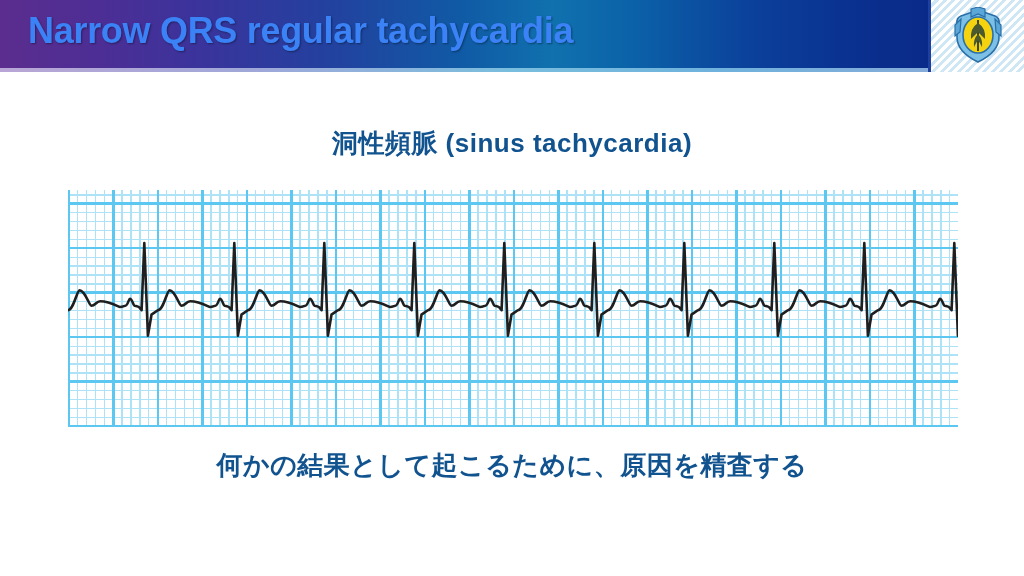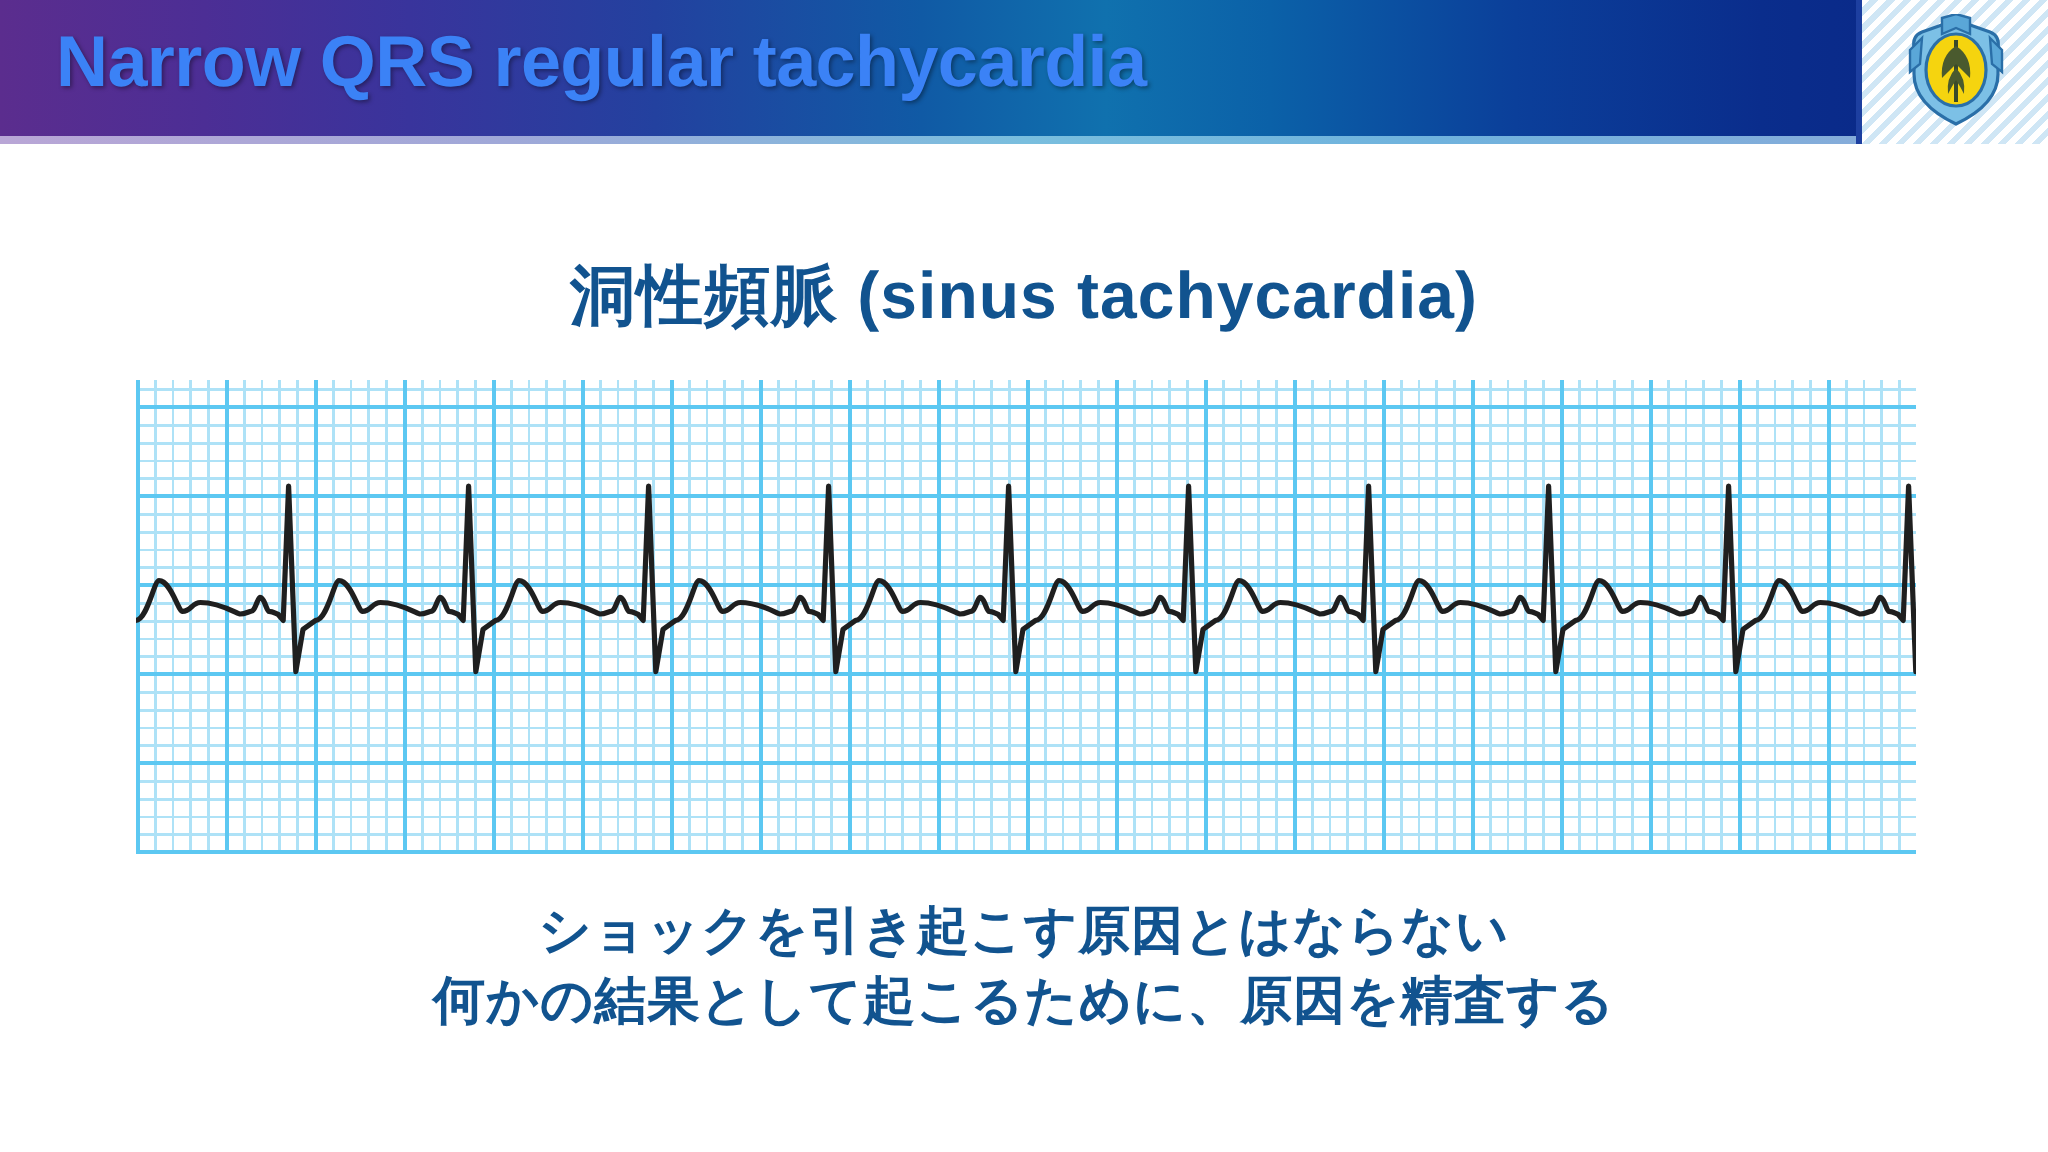--- a/index.html
+++ b/index.html
@@ -83,21 +83,21 @@
     transform: translate(-50%, -50%);
   }
 
   
   .subtitle {
     position: absolute;
     left: 0;
     top: 126px;
     width: 1024px;
     text-align: center;
-    font-size: 33px;
+    font-size: 26px;
     font-weight: bold;
     color: #11538f;
     letter-spacing: 0.5px;
   }
 
   
   .ecg-wrap {
     position: absolute;
     left: 68px;
     top: 190px;
@@ -170,15 +170,14 @@
 
 <div class="ecg-wrap">
   <div class="ecg-grid-minor"></div>
   <div class="ecg-grid-major"></div>
   <svg class="ecg-trace" width="890" height="237" viewBox="0 0 890 237">
     <path id="ecg-path" fill="none" stroke="#1f1f1f" stroke-width="2.6" stroke-linejoin="round" stroke-linecap="round" d="M -38.00 117.00 C -35.30 117.00 -33.59 115.72 -32.60 115.72 C -30.35 115.72 -29.09 108.68 -28.10 108.68 C -25.85 108.68 -24.59 115.72 -23.60 115.72 C -21.35 115.72 -19.69 117.00 -19.10 117.00 L -16.40 120.20 L -13.70 53.00 L -10.10 145.80 L -6.50 124.68 L -0.20 120.20 C 5.65 120.20 8.93 100.36 11.50 100.36 C 17.35 100.36 21.22 115.72 23.20 115.72 C 27.70 115.72 27.84 111.24 32.20 111.24 C 42.10 111.24 50.81 117.00 52.00 117.00 C 54.70 117.00 56.41 115.72 57.40 115.72 C 59.65 115.72 60.91 108.68 61.90 108.68 C 64.15 108.68 65.41 115.72 66.40 115.72 C 68.65 115.72 70.31 117.00 70.90 117.00 L 73.60 120.20 L 76.30 53.00 L 79.90 145.80 L 83.50 124.68 L 89.80 120.20 C 95.65 120.20 98.93 100.36 101.50 100.36 C 107.35 100.36 111.22 115.72 113.20 115.72 C 117.70 115.72 117.84 111.24 122.20 111.24 C 132.10 111.24 140.81 117.00 142.00 117.00 C 144.70 117.00 146.41 115.72 147.40 115.72 C 149.65 115.72 150.91 108.68 151.90 108.68 C 154.15 108.68 155.41 115.72 156.40 115.72 C 158.65 115.72 160.31 117.00 160.90 117.00 L 163.60 120.20 L 166.30 53.00 L 169.90 145.80 L 173.50 124.68 L 179.80 120.20 C 185.65 120.20 188.93 100.36 191.50 100.36 C 197.35 100.36 201.22 115.72 203.20 115.72 C 207.70 115.72 207.84 111.24 212.20 111.24 C 222.10 111.24 230.81 117.00 232.00 117.00 C 234.70 117.00 236.41 115.72 237.40 115.72 C 239.65 115.72 240.91 108.68 241.90 108.68 C 244.15 108.68 245.41 115.72 246.40 115.72 C 248.65 115.72 250.31 117.00 250.90 117.00 L 253.60 120.20 L 256.30 53.00 L 259.90 145.80 L 263.50 124.68 L 269.80 120.20 C 275.65 120.20 278.93 100.36 281.50 100.36 C 287.35 100.36 291.22 115.72 293.20 115.72 C 297.70 115.72 297.84 111.24 302.20 111.24 C 312.10 111.24 320.81 117.00 322.00 117.00 C 324.70 117.00 326.41 115.72 327.40 115.72 C 329.65 115.72 330.91 108.68 331.90 108.68 C 334.15 108.68 335.41 115.72 336.40 115.72 C 338.65 115.72 340.31 117.00 340.90 117.00 L 343.60 120.20 L 346.30 53.00 L 349.90 145.80 L 353.50 124.68 L 359.80 120.20 C 365.65 120.20 368.93 100.36 371.50 100.36 C 377.35 100.36 381.22 115.72 383.20 115.72 C 387.70 115.72 387.84 111.24 392.20 111.24 C 402.10 111.24 410.81 117.00 412.00 117.00 C 414.70 117.00 416.41 115.72 417.40 115.72 C 419.65 115.72 420.91 108.68 421.90 108.68 C 424.15 108.68 425.41 115.72 426.40 115.72 C 428.65 115.72 430.31 117.00 430.90 117.00 L 433.60 120.20 L 436.30 53.00 L 439.90 145.80 L 443.50 124.68 L 449.80 120.20 C 455.65 120.20 458.93 100.36 461.50 100.36 C 467.35 100.36 471.22 115.72 473.20 115.72 C 477.70 115.72 477.84 111.24 482.20 111.24 C 492.10 111.24 500.81 117.00 502.00 117.00 C 504.70 117.00 506.41 115.72 507.40 115.72 C 509.65 115.72 510.91 108.68 511.90 108.68 C 514.15 108.68 515.41 115.72 516.40 115.72 C 518.65 115.72 520.31 117.00 520.90 117.00 L 523.60 120.20 L 526.30 53.00 L 529.90 145.80 L 533.50 124.68 L 539.80 120.20 C 545.65 120.20 548.93 100.36 551.50 100.36 C 557.35 100.36 561.22 115.72 563.20 115.72 C 567.70 115.72 567.84 111.24 572.20 111.24 C 582.10 111.24 590.81 117.00 592.00 117.00 C 594.70 117.00 596.41 115.72 597.40 115.72 C 599.65 115.72 600.91 108.68 601.90 108.68 C 604.15 108.68 605.41 115.72 606.40 115.72 C 608.65 115.72 610.31 117.00 610.90 117.00 L 613.60 120.20 L 616.30 53.00 L 619.90 145.80 L 623.50 124.68 L 629.80 120.20 C 635.65 120.20 638.93 100.36 641.50 100.36 C 647.35 100.36 651.22 115.72 653.20 115.72 C 657.70 115.72 657.84 111.24 662.20 111.24 C 672.10 111.24 680.81 117.00 682.00 117.00 C 684.70 117.00 686.41 115.72 687.40 115.72 C 689.65 115.72 690.91 108.68 691.90 108.68 C 694.15 108.68 695.41 115.72 696.40 115.72 C 698.65 115.72 700.31 117.00 700.90 117.00 L 703.60 120.20 L 706.30 53.00 L 709.90 145.80 L 713.50 124.68 L 719.80 120.20 C 725.65 120.20 728.93 100.36 731.50 100.36 C 737.35 100.36 741.22 115.72 743.20 115.72 C 747.70 115.72 747.84 111.24 752.20 111.24 C 762.10 111.24 770.81 117.00 772.00 117.00 C 774.70 117.00 776.41 115.72 777.40 115.72 C 779.65 115.72 780.91 108.68 781.90 108.68 C 784.15 108.68 785.41 115.72 786.40 115.72 C 788.65 115.72 790.31 117.00 790.90 117.00 L 793.60 120.20 L 796.30 53.00 L 799.90 145.80 L 803.50 124.68 L 809.80 120.20 C 815.65 120.20 818.93 100.36 821.50 100.36 C 827.35 100.36 831.22 115.72 833.20 115.72 C 837.70 115.72 837.84 111.24 842.20 111.24 C 852.10 111.24 860.81 117.00 862.00 117.00 C 864.70 117.00 866.41 115.72 867.40 115.72 C 869.65 115.72 870.91 108.68 871.90 108.68 C 874.15 108.68 875.41 115.72 876.40 115.72 C 878.65 115.72 880.31 117.00 880.90 117.00 L 883.60 120.20 L 886.30 53.00 L 889.90 145.80 L 893.50 124.68 L 899.80 120.20 C 905.65 120.20 908.93 100.36 911.50 100.36 C 917.35 100.36 921.22 115.72 923.20 115.72 C 927.70 115.72 927.84 111.24 932.20 111.24 C 942.10 111.24 950.81 117.00 952.00 117.00 C 954.70 117.00 956.41 115.72 957.40 115.72 C 959.65 115.72 960.91 108.68 961.90 108.68 C 964.15 108.68 965.41 115.72 966.40 115.72 C 968.65 115.72 970.31 117.00 970.90 117.00 L 973.60 120.20 L 976.30 53.00 L 979.90 145.80 L 983.50 124.68 L 989.80 120.20 C 995.65 120.20 998.93 100.36 1001.50 100.36 C 1007.35 100.36 1011.22 115.72 1013.20 115.72 C 1017.70 115.72 1017.84 111.24 1022.20 111.24 C 1032.10 111.24 1042.00 117.00 1042.00 117.00"></path>
   </svg>
 </div>
 
 <div class="caption">
-  <span class="caption-line">ショックを引き起こす原因とはならない</span>
   <span class="caption-line">何かの結果として起こるために、原因を精査する</span>
 </div>
 
 </body></html>

